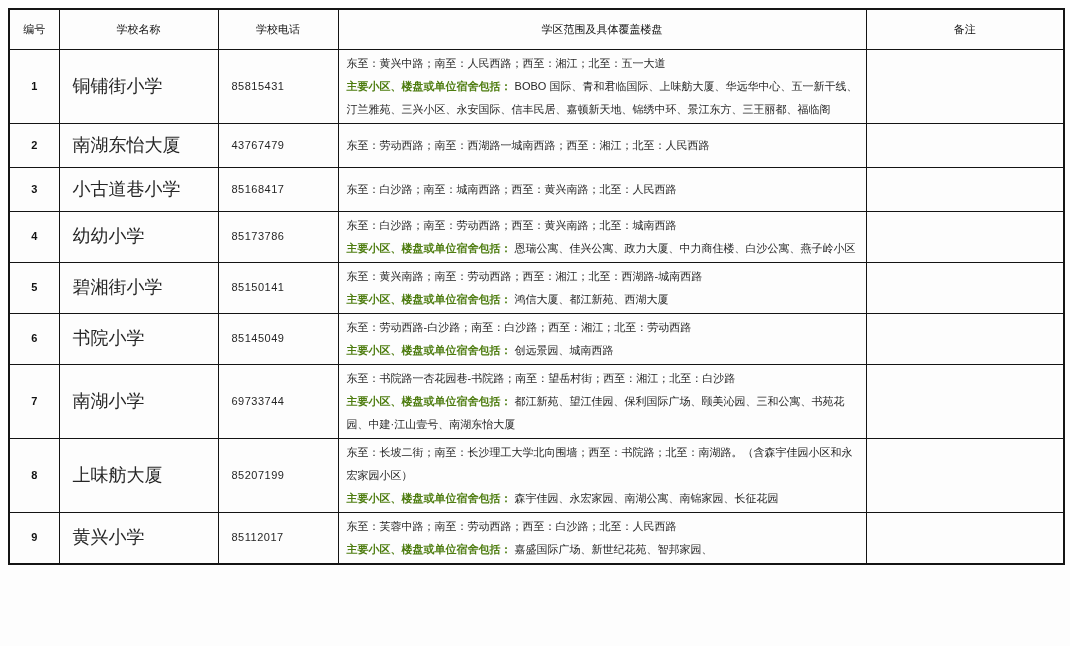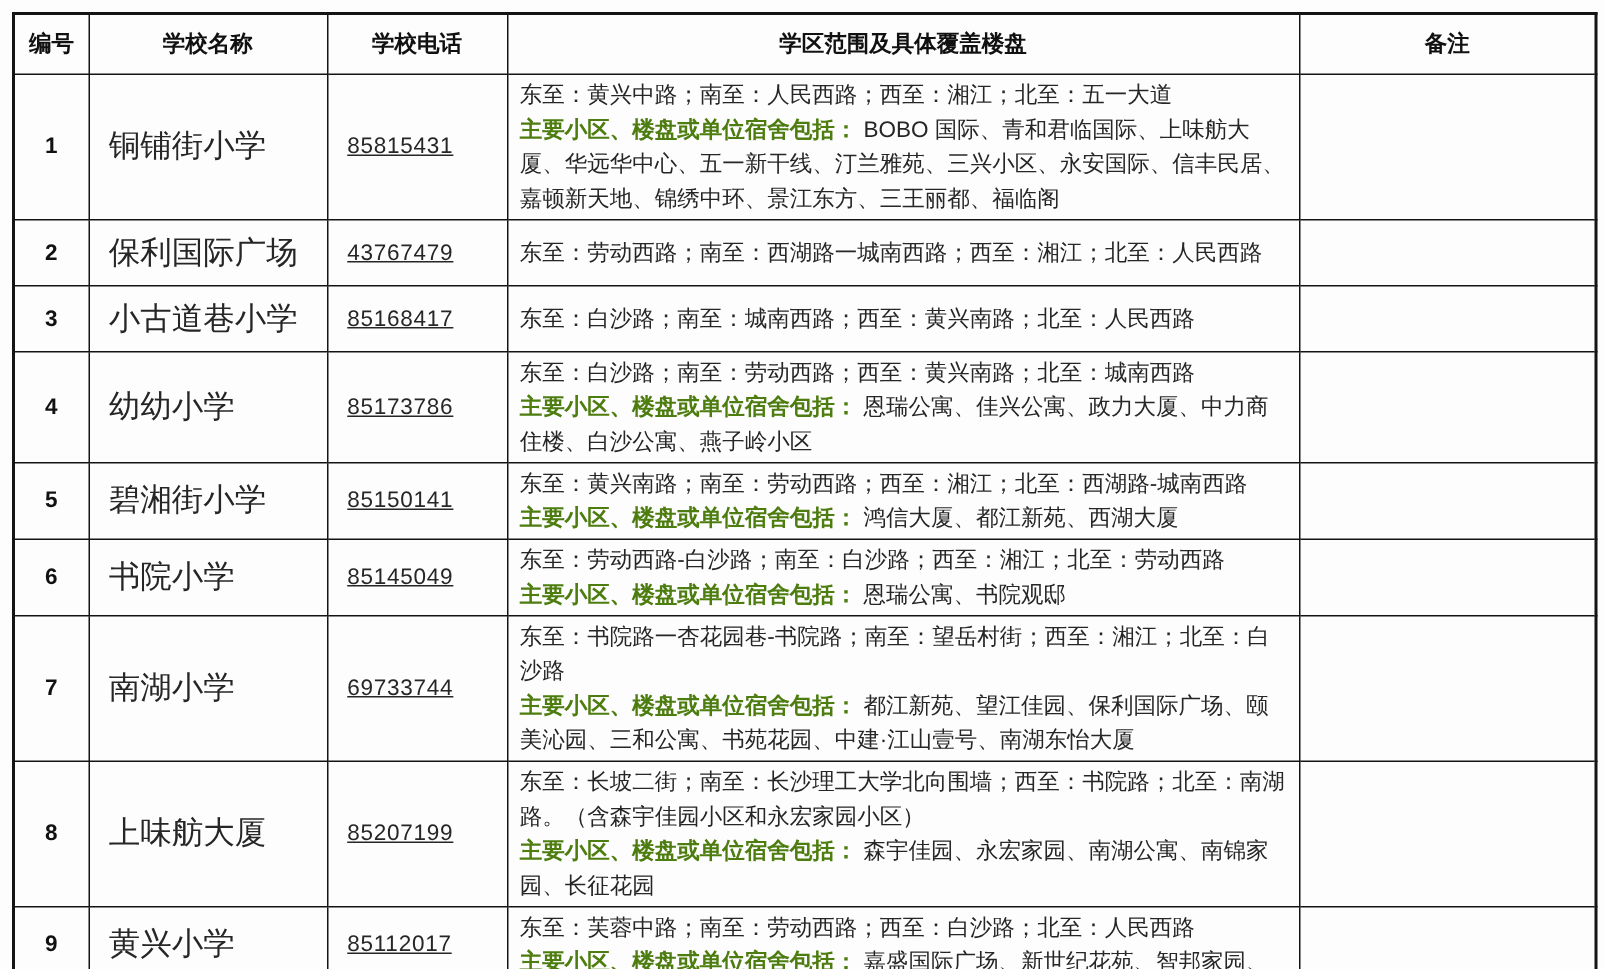--- a/index.html
+++ b/index.html
@@ -21,38 +21,38 @@
     width: 1055px;
     table-layout: fixed;
     border-collapse: collapse;
     border: 2px solid #141414;
     background: #fdfdfd;
   }
   .district-table th,
   .district-table td {
     border: 1px solid #141414;
     vertical-align: middle;
-    font-size: 15px;
+    font-size: 11px;
     line-height: 23px;
     overflow: hidden;
   }
   .district-table thead th {
     height: 40px;
-    font-weight: bold;
-    font-size: 15px;
+    font-weight: normal;
+    font-size: 11px;
     color: #111;
   }
   td.c-no {
     text-align: center;
     font-weight: bold;
     color: #111;
     height: 44px; 
   }
-  td.c-name { padding-left: 13px; font-size: 21px; }
-  td.c-phone { padding-left: 13px; letter-spacing: 0.5px; text-decoration: underline; }
+  td.c-name { padding-left: 13px; font-size: 18px; }
+  td.c-phone { padding-left: 13px; letter-spacing: 0.5px; }
   td.c-zone { padding: 2px 6px 2px 8px; }
   td.c-zone .boundary { display: block; }
   td.c-zone .hl-label { font-weight: bold; color: #4d7c0f; }
   td.c-remark { }
 </style>
 </head>
 <body>
 
 <div class="table-wrap">
   <table class="district-table">
@@ -80,21 +80,21 @@
     <td class="c-zone">
       <span class="boundary">东至：黄兴中路；南至：人民西路；西至：湘江；北至：五一大道</span>
       <strong class="hl-label">主要小区、楼盘或单位宿舍包括：</strong>
       <span class="hl">BOBO 国际、青和君临国际、上味舫大厦、华远华中心、五一新干线、汀兰雅苑、三兴小区、永安国际、信丰民居、嘉顿新天地、锦绣中环、景江东方、三王丽都、福临阁</span>
     </td>
     <td class="c-remark"></td>
   </tr>
 
   <tr>
     <td class="c-no">2</td>
-    <td class="c-name">保利国际广场</td>
+    <td class="c-name">南湖东怡大厦</td>
     <td class="c-phone">43767479</td>
     <td class="c-zone">
       <span class="boundary">东至：劳动西路；南至：西湖路一城南西路；西至：湘江；北至：人民西路</span>
 
     </td>
     <td class="c-remark"></td>
   </tr>
 
   <tr>
     <td class="c-no">3</td>
@@ -131,21 +131,21 @@
     <td class="c-remark"></td>
   </tr>
 
   <tr>
     <td class="c-no">6</td>
     <td class="c-name">书院小学</td>
     <td class="c-phone">85145049</td>
     <td class="c-zone">
       <span class="boundary">东至：劳动西路-白沙路；南至：白沙路；西至：湘江；北至：劳动西路</span>
       <strong class="hl-label">主要小区、楼盘或单位宿舍包括：</strong>
-      <span class="hl">恩瑞公寓、书院观邸</span>
+      <span class="hl">创远景园、城南西路</span>
     </td>
     <td class="c-remark"></td>
   </tr>
 
   <tr>
     <td class="c-no">7</td>
     <td class="c-name">南湖小学</td>
     <td class="c-phone">69733744</td>
     <td class="c-zone">
       <span class="boundary">东至：书院路一杏花园巷-书院路；南至：望岳村街；西至：湘江；北至：白沙路</span>

